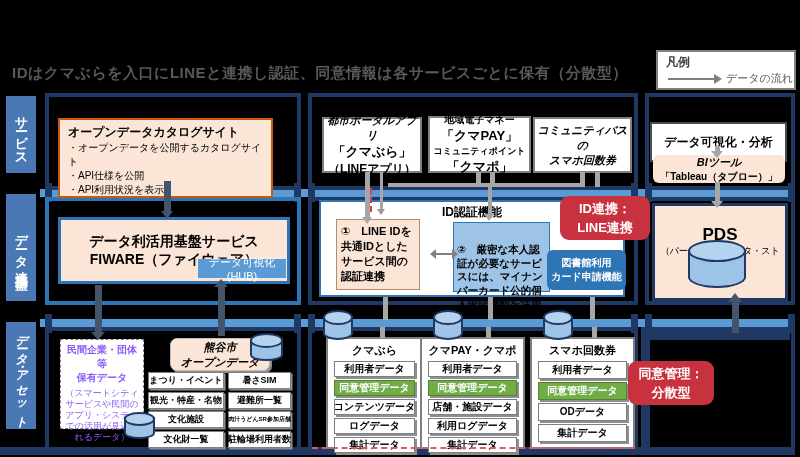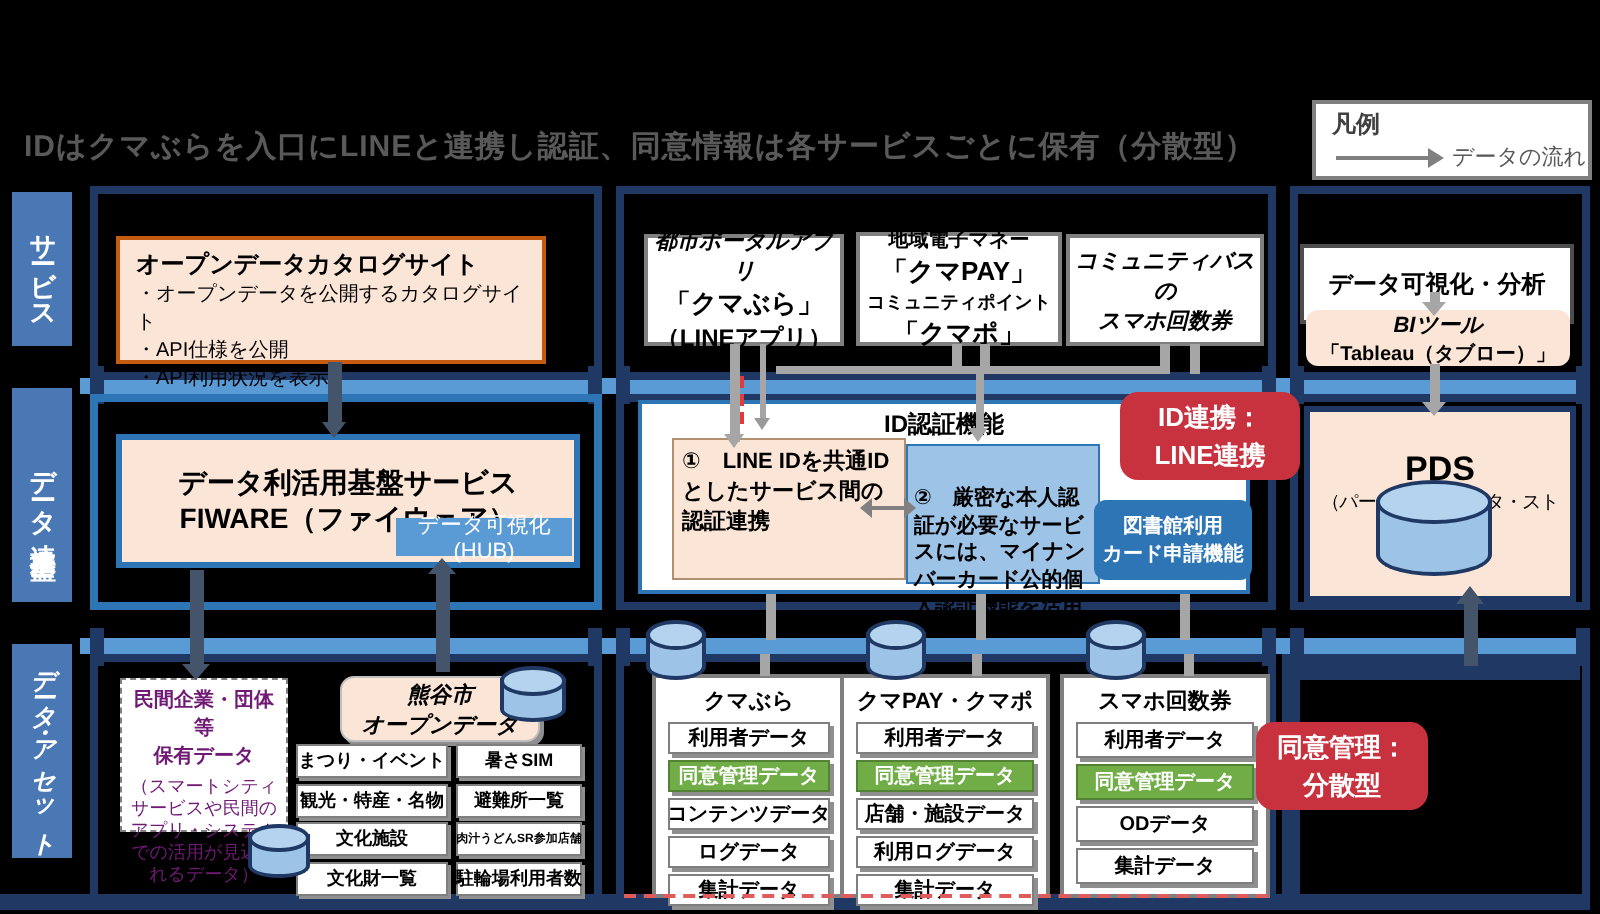--- a/index.html
+++ b/index.html
@@ -63,21 +63,21 @@
   <div class="abs outer blue" style="left:45px;top:197px;width:256px;height:108px"></div>
   <div class="abs outer" style="left:308px;top:197px;width:330px;height:108px"></div>
   <div class="abs outer" style="left:645px;top:197px;width:150px;height:108px"></div>
   <div class="abs outer" style="left:45px;top:327px;width:256px;height:124px"></div>
   <div class="abs outer" style="left:308px;top:327px;width:330px;height:124px"></div>
   <div class="abs outer" style="left:645px;top:327px;width:150px;height:124px"></div>
 
   <div class="abs navybar" style="left:650px;top:331px;width:140px;height:9px"></div>
   <div class="abs navybar" style="left:641px;top:327px;width:9px;height:124px"></div>
 
-  <div class="abs peach" style="left:58px;top:118px;width:215px;height:64px;border:2px solid #c55a11;padding:4px 8px">
+  <div class="abs peach" style="left:58px;top:118px;width:215px;height:80px;border:2px solid #c55a11;padding:4px 8px">
     <div class="fs12">オープンデータカタログサイト</div>
     <div class="bullets">
       <div>・オープンデータを公開するカタログサイト</div>
       <div>・API仕様を公開</div>
       <div>・API利用状況を表示</div>
     </div>
   </div>
 
   <div class="abs whitebox t" style="left:322px;top:117px;width:100px;height:56px">
     <span class="fs11">都市ポータルアプリ</span>
@@ -105,33 +105,33 @@
 
   <div class="abs peach t" style="left:58px;top:217px;width:232px;height:67px;border:3px solid #2e75b6">
     <span style="font-size:14px;font-weight:bold">データ利活用基盤サービス</span>
     <span style="font-size:14px;font-weight:bold">FIWARE（ファイウェア）</span>
   </div>
   <div class="abs t" style="left:198px;top:259px;width:88px;height:19px;background:#5b9bd5;color:#fff;font-size:11px">データ可視化(HUB)</div>
 
   <div class="abs" style="left:319px;top:200px;width:306px;height:97px;background:#fff;border:2px solid #2e75b6">
     <div style="text-align:center;font-size:12px;font-weight:bold;color:#000;margin-top:2px">ID認証機能</div>
   </div>
-  <div class="abs" style="left:336px;top:219px;width:117px;height:71px;background:#fbe5d6;border:1.5px solid #b09070;padding:4px 4px;font-size:11px;font-weight:bold;line-height:15px;color:#000">①　LINE IDを共通IDとしたサービス間の認証連携</div>
+  <div class="abs" style="left:336px;top:219px;width:84px;height:71px;background:#fbe5d6;border:1.5px solid #b09070;padding:4px 4px;font-size:11px;font-weight:bold;line-height:15px;color:#000">①　LINE IDを共通IDとしたサービス間の認証連携</div>
   <div class="abs" style="left:453px;top:222px;width:97px;height:70px;background:#9dc3e6;border:1.5px solid #2e75b6;padding:20px 3px;font-size:10.5px;font-weight:bold;line-height:13.5px;color:#000">②　厳密な本人認証が必要なサービスには、マイナンバーカード公的個人認証機能を活用</div>
   <div class="abs t" style="left:547px;top:250px;width:79px;height:40px;background:#2e75b6;border-radius:6px;color:#fff">
     <span class="fs10">図書館利用</span>
     <span class="fs10">カード申請機能</span>
   </div>
 
   <div class="abs peach t" style="left:652px;top:203px;width:136px;height:98px;border:3px solid #1f3864;justify-content:flex-start;padding-top:19px">
     <span style="font-size:17px;font-weight:bold">PDS</span>
     <span style="font-size:9.5px;letter-spacing:-.5px">（パーソナル・データ・ストア）</span>
   </div>
 
-  <div class="abs" style="left:60px;top:339px;width:84px;height:77px;background:#fff;border:1.5px dashed #808080;padding:3px 2px;text-align:center;color:#701a75">
+  <div class="abs" style="left:60px;top:339px;width:84px;height:90px;background:#fff;border:1.5px dashed #808080;padding:3px 2px;text-align:center;color:#8b5cf6">
     <div class="fs10">民間企業・団体等</div>
     <div class="fs10">保有データ</div>
     <div style="font-size:9px;line-height:11px;margin-top:3px">（スマートシティサービスや民間のアプリ・システムでの活用が見込まれるデータ）</div>
   </div>
 
   <div class="abs peach t" style="left:170px;top:338px;width:100px;height:33px;border:1px solid #bfbfbf;border-radius:7px;box-shadow:2px 2px 0 #8f8f8f">
     <span class="fs11">熊谷市</span>
     <span class="fs11">オープンデータ</span>
   </div>
   <div class="abs kcol" style="left:148px;top:372px;width:76px">

